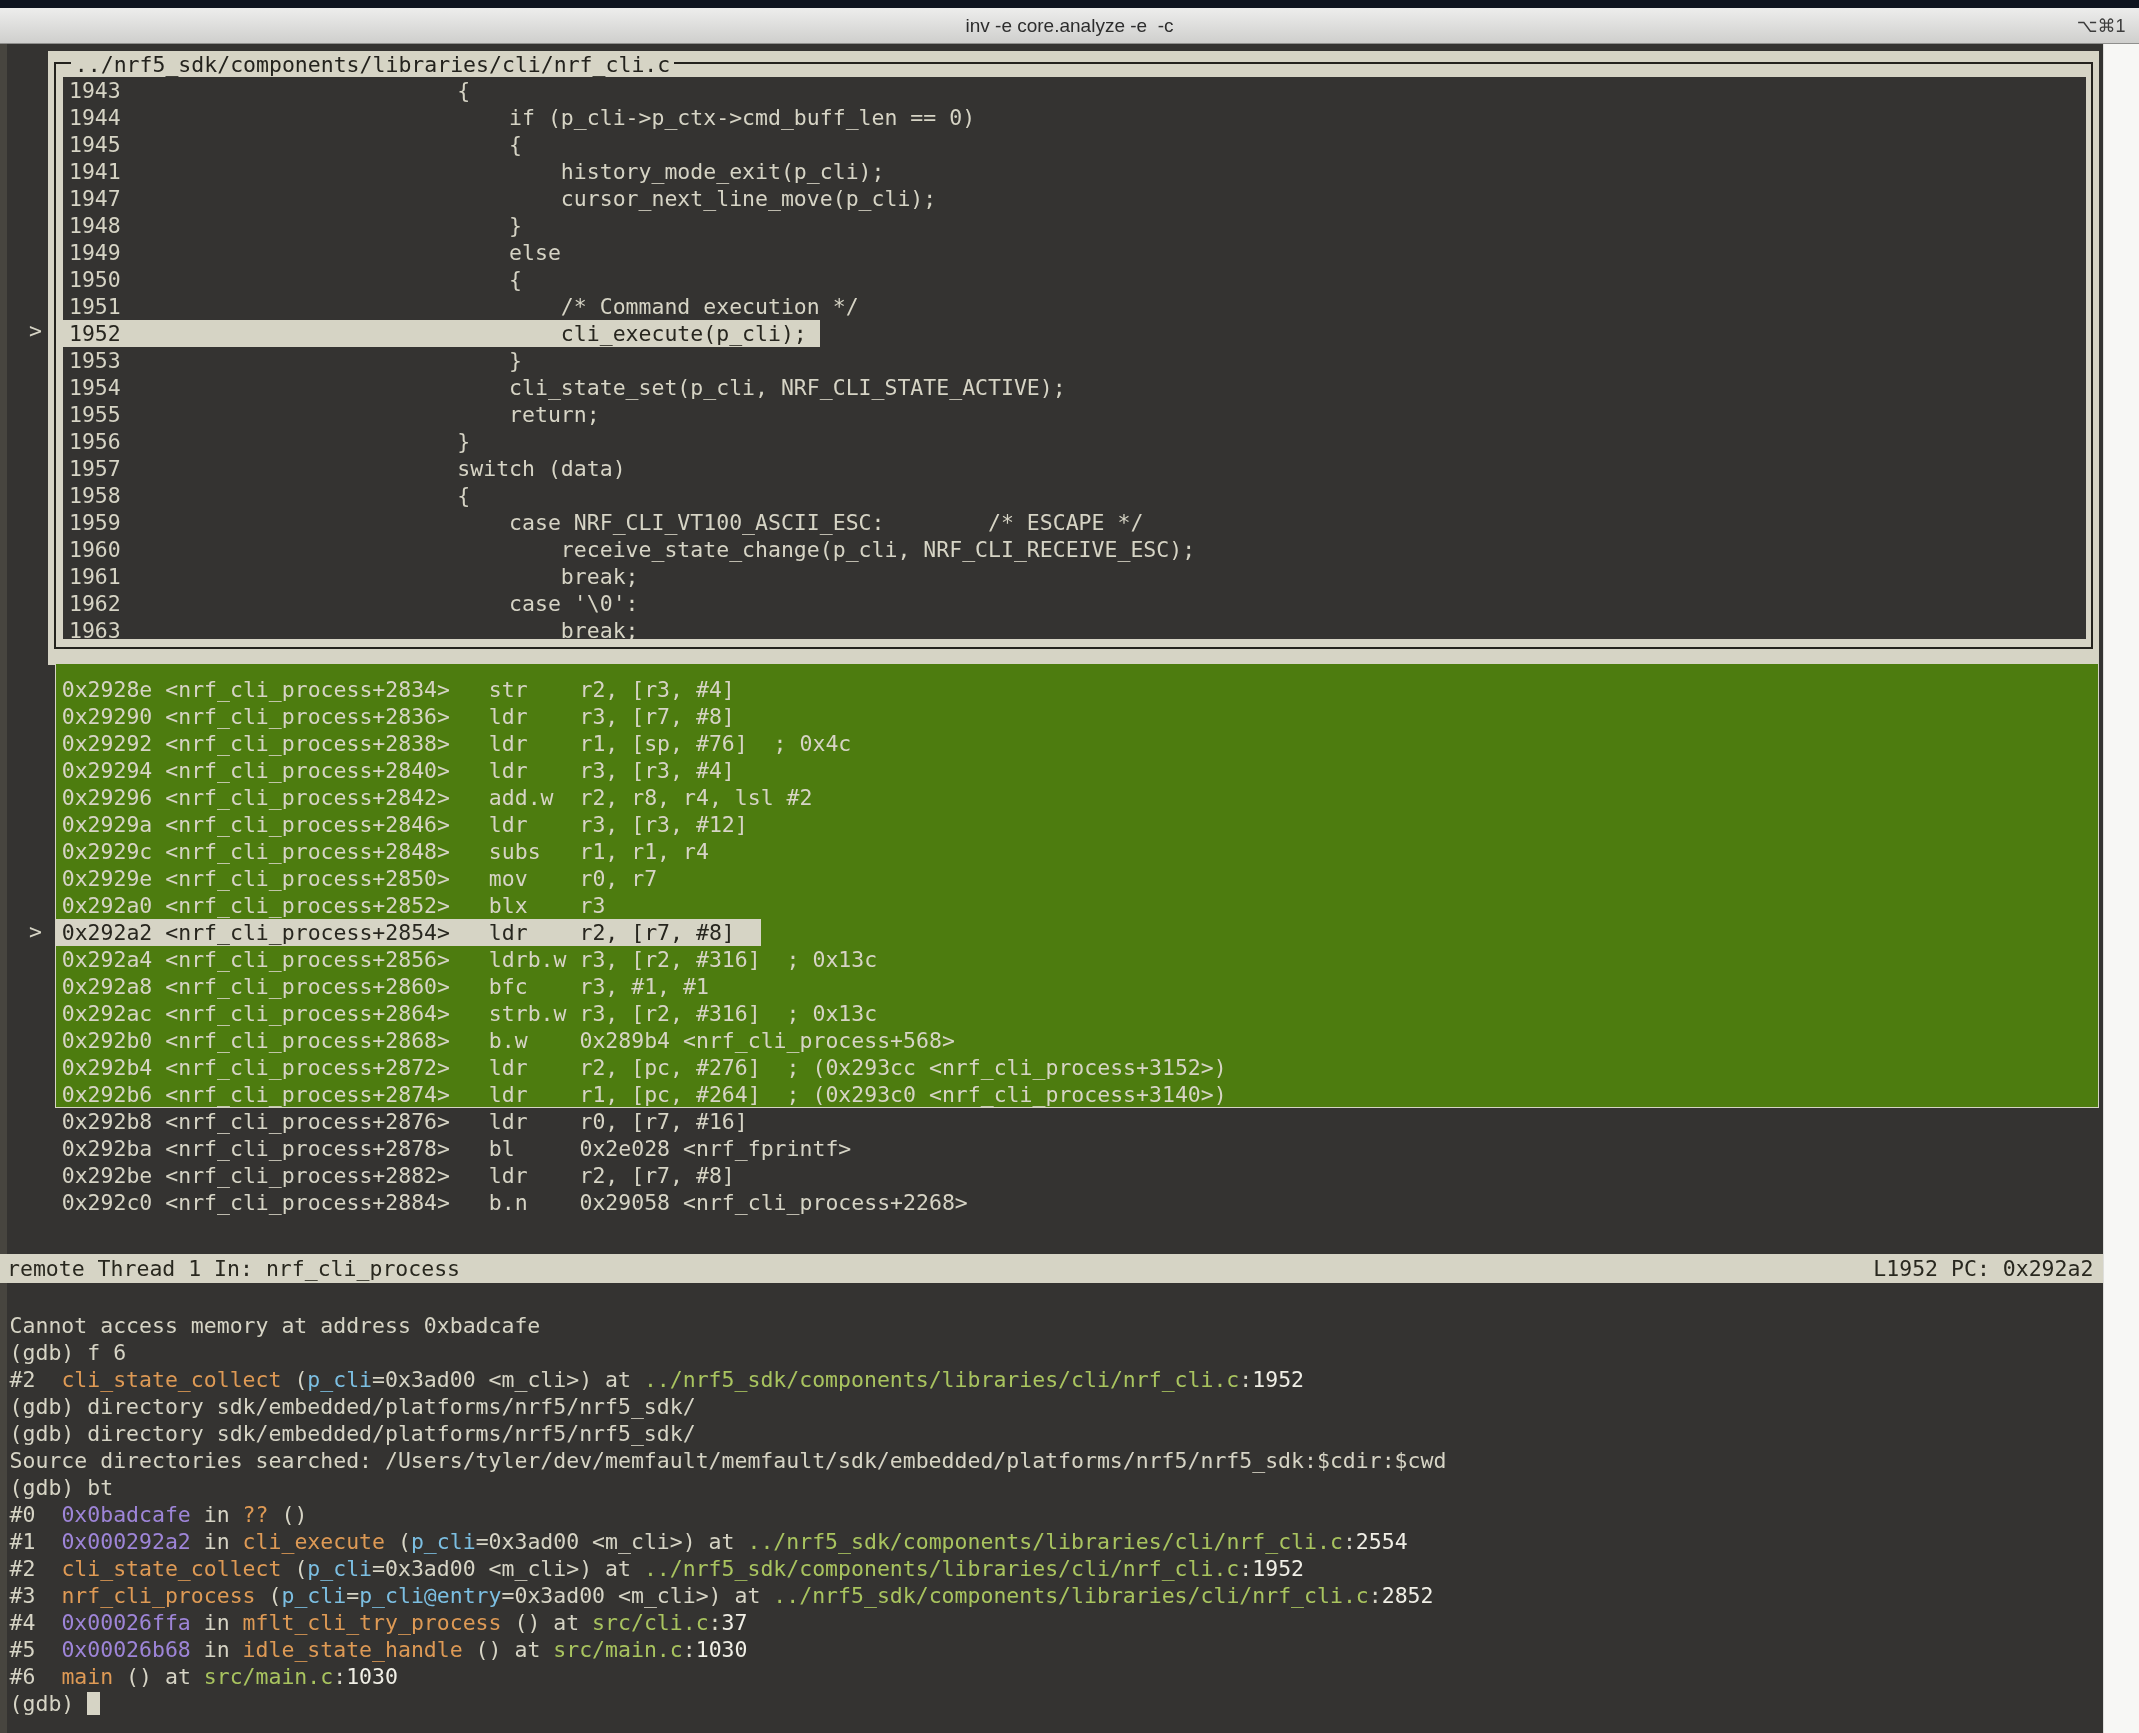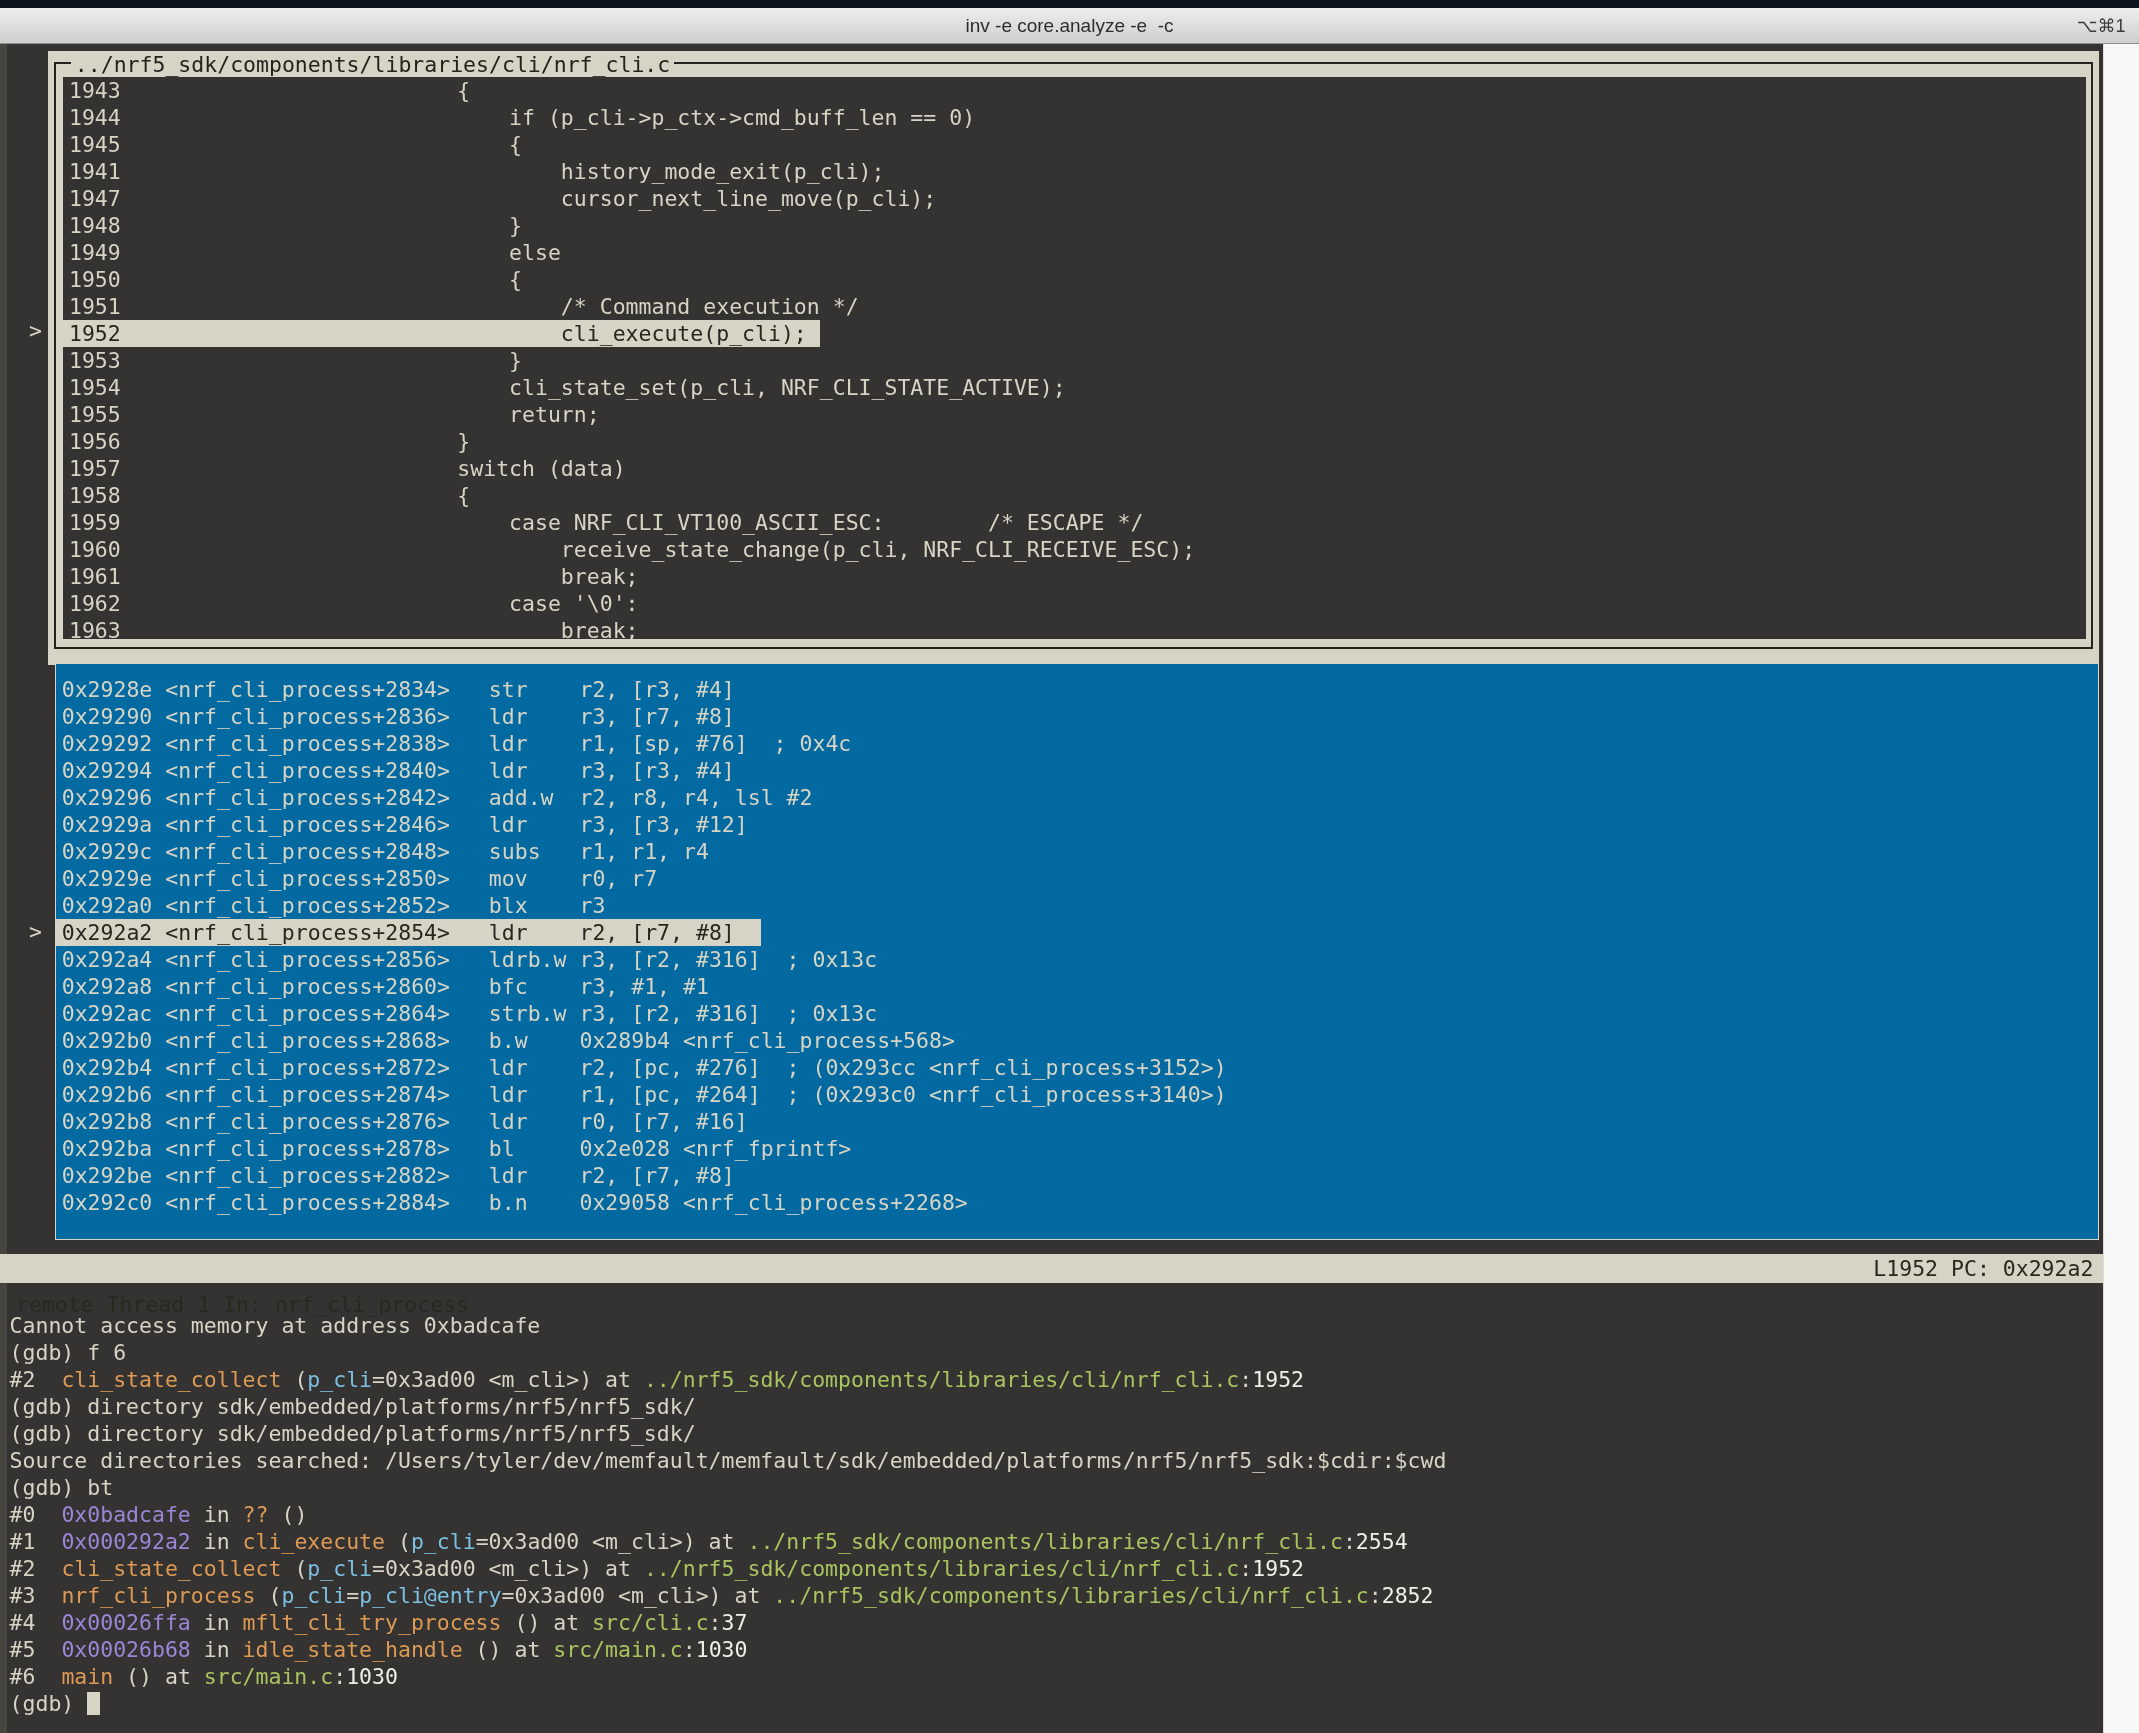--- a/index.html
+++ b/index.html
@@ -24,30 +24,30 @@
                    border:2.9px solid #23221d; }
   .src-title{ position:absolute; left:23px; top:1px; height:25px; line-height:25px;
               background:#d6d4c5; padding:0 3.8px; color:#23221d; font-size:21.5px; white-space:pre; z-index:2; }
   .src-content{ position:absolute; left:15.3px; top:26px; width:2023px; height:562px;
                 background:#343331; overflow:hidden; z-index:1; }
   .row{ height:27px; line-height:27px; font-size:21.5px; color:#d6d4c5; white-space:pre;
         padding-left:5.7px; }
   .row .hl-span{ display:inline-block; background:#d6d4c5; color:#27261f;
                  padding-left:5.7px; margin-left:-5.7px; }
   
-  .asm-window{ position:absolute; left:55px; top:620px; width:2044px; height:576px;
+  .asm-window{ position:absolute; left:55px; top:620px; width:2044px; height:444px;
                border-left:1.9px solid #d6d4c5; border-right:1.9px solid #d6d4c5;
-               border-bottom:1.9px solid #d6d4c5; background:#0369a1; }
+               border-bottom:1.9px solid #d6d4c5; background:#4d7c0f; }
   .asm-content{ position:absolute; left:0; top:12.4px; right:0; }
   .marker{ position:absolute; left:29px; width:19px; height:27px; line-height:27px;
            color:#d6d4c5; font-size:21.5px; }
   
   .status-bar{ position:absolute; left:0; top:1210px; width:2103px; height:29px;
                background:#d6d4c5; color:#29281f; font-size:21.5px; line-height:29px; white-space:pre; }
-  .status-left{ position:absolute; left:16px; top:0;margin-top:36px; }
+  .status-left{ position:absolute; left:7px; top:0; }
   .status-right{ position:absolute; right:9.6px; top:0; }
   
   .console{ position:absolute; left:0; top:1268px; width:2103px; }
   .console .row{ padding-left:9.6px; }
   .cursor{ display:inline-block; width:12.4px; height:23px; background:#d6d4c5;
            vertical-align:middle; margin-top:-3.8px; }
 </style>
 </head>
 <body>
 

